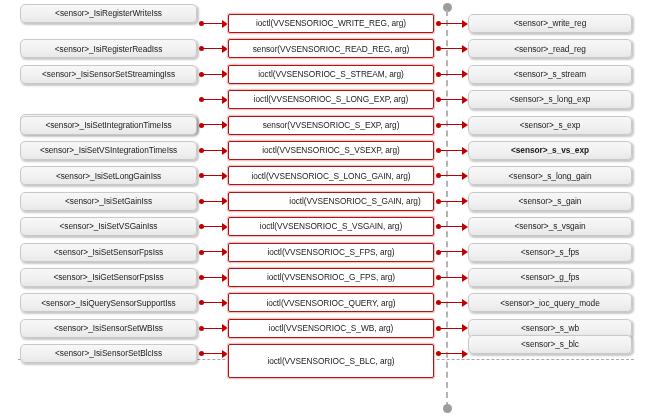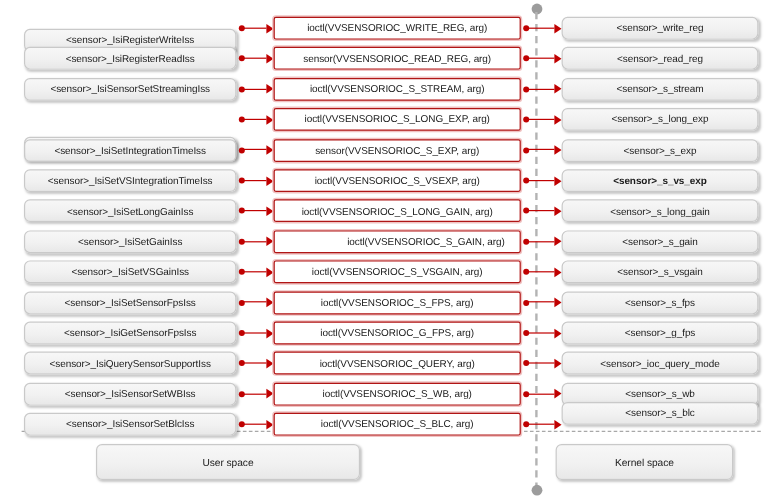--- a/index.html
+++ b/index.html
@@ -114,21 +114,21 @@
 
 <div id="diagram">
 
   <div class="boundary-dot top"></div>
   <div class="boundary-line"></div>
   <div class="boundary-dot bottom"></div>
 
   <div class="sep-line"></div>
 
   <div id="rows-host">
-      <div class="node grey" style="left: 20px; top: 24px; width: 177px; height: 19px;">
+      <div class="node grey" style="left: 20px; top: 4px; width: 177px; height: 19px;">
         <span>&lt;sensor&gt;_IsiRegisterWriteIss</span>
       </div>
       <div class="conn-dot" style="left: 199px; top: 21px;"></div>
       <div class="conn-line" style="left: 203px; top: 22.7px; width: 19px;"></div>
       <div class="conn-arrow" style="left: 221.5px; top: 19.5px;"></div>
       <div class="node red" style="left: 228px; top: 14px; width: 206px; height: 19px;">
         <span>ioctl(VVSENSORIOC_WRITE_REG, arg)</span>
       </div>
       <div class="conn-dot" style="left: 436px; top: 21px;"></div>
       <div class="conn-line" style="left: 440px; top: 22.7px; width: 22px;"></div>
@@ -315,32 +315,26 @@
       <div class="conn-arrow" style="left: 461.5px; top: 324.3px;"></div>
       <div class="node grey" style="left: 468px; top: 318.8px; width: 164px; height: 19px;">
         <span>&lt;sensor&gt;_s_wb</span>
       </div>
       <div class="node grey" style="left: 20px; top: 344.2px; width: 177px; height: 19px;">
         <span>&lt;sensor&gt;_IsiSensorSetBlcIss</span>
       </div>
       <div class="conn-dot" style="left: 199px; top: 351.2px;"></div>
       <div class="conn-line" style="left: 203px; top: 352.9px; width: 19px;"></div>
       <div class="conn-arrow" style="left: 221.5px; top: 349.7px;"></div>
-      <div class="node red" style="left: 228px; top: 344.2px; width: 206px; height: 19px;">
+      <div class="node red" style="left: 228px; top: 344.2px; width: 206px; height: 34px;">
         <span>ioctl(VVSENSORIOC_S_BLC, arg)</span>
       </div>
       <div class="conn-dot" style="left: 436px; top: 351.2px;"></div>
       <div class="conn-line" style="left: 440px; top: 352.9px; width: 22px;"></div>
       <div class="conn-arrow" style="left: 461.5px; top: 349.7px;"></div>
       <div class="node grey" style="left: 468px; top: 335px; width: 164px; height: 19px;">
         <span>&lt;sensor&gt;_s_blc</span>
       </div>
     </div>
 
-  <div class="node grey legend-label" style="left:80px; top:370px; width:220px; height:30px;">
-    <span>User space</span>
-  </div>
-
-  <div class="node grey legend-label" style="left:463px; top:370px; width:148px; height:30px;">
-    <span>Kernel space</span>
-  </div>
+
 
 </div>
 
 </body></html>

